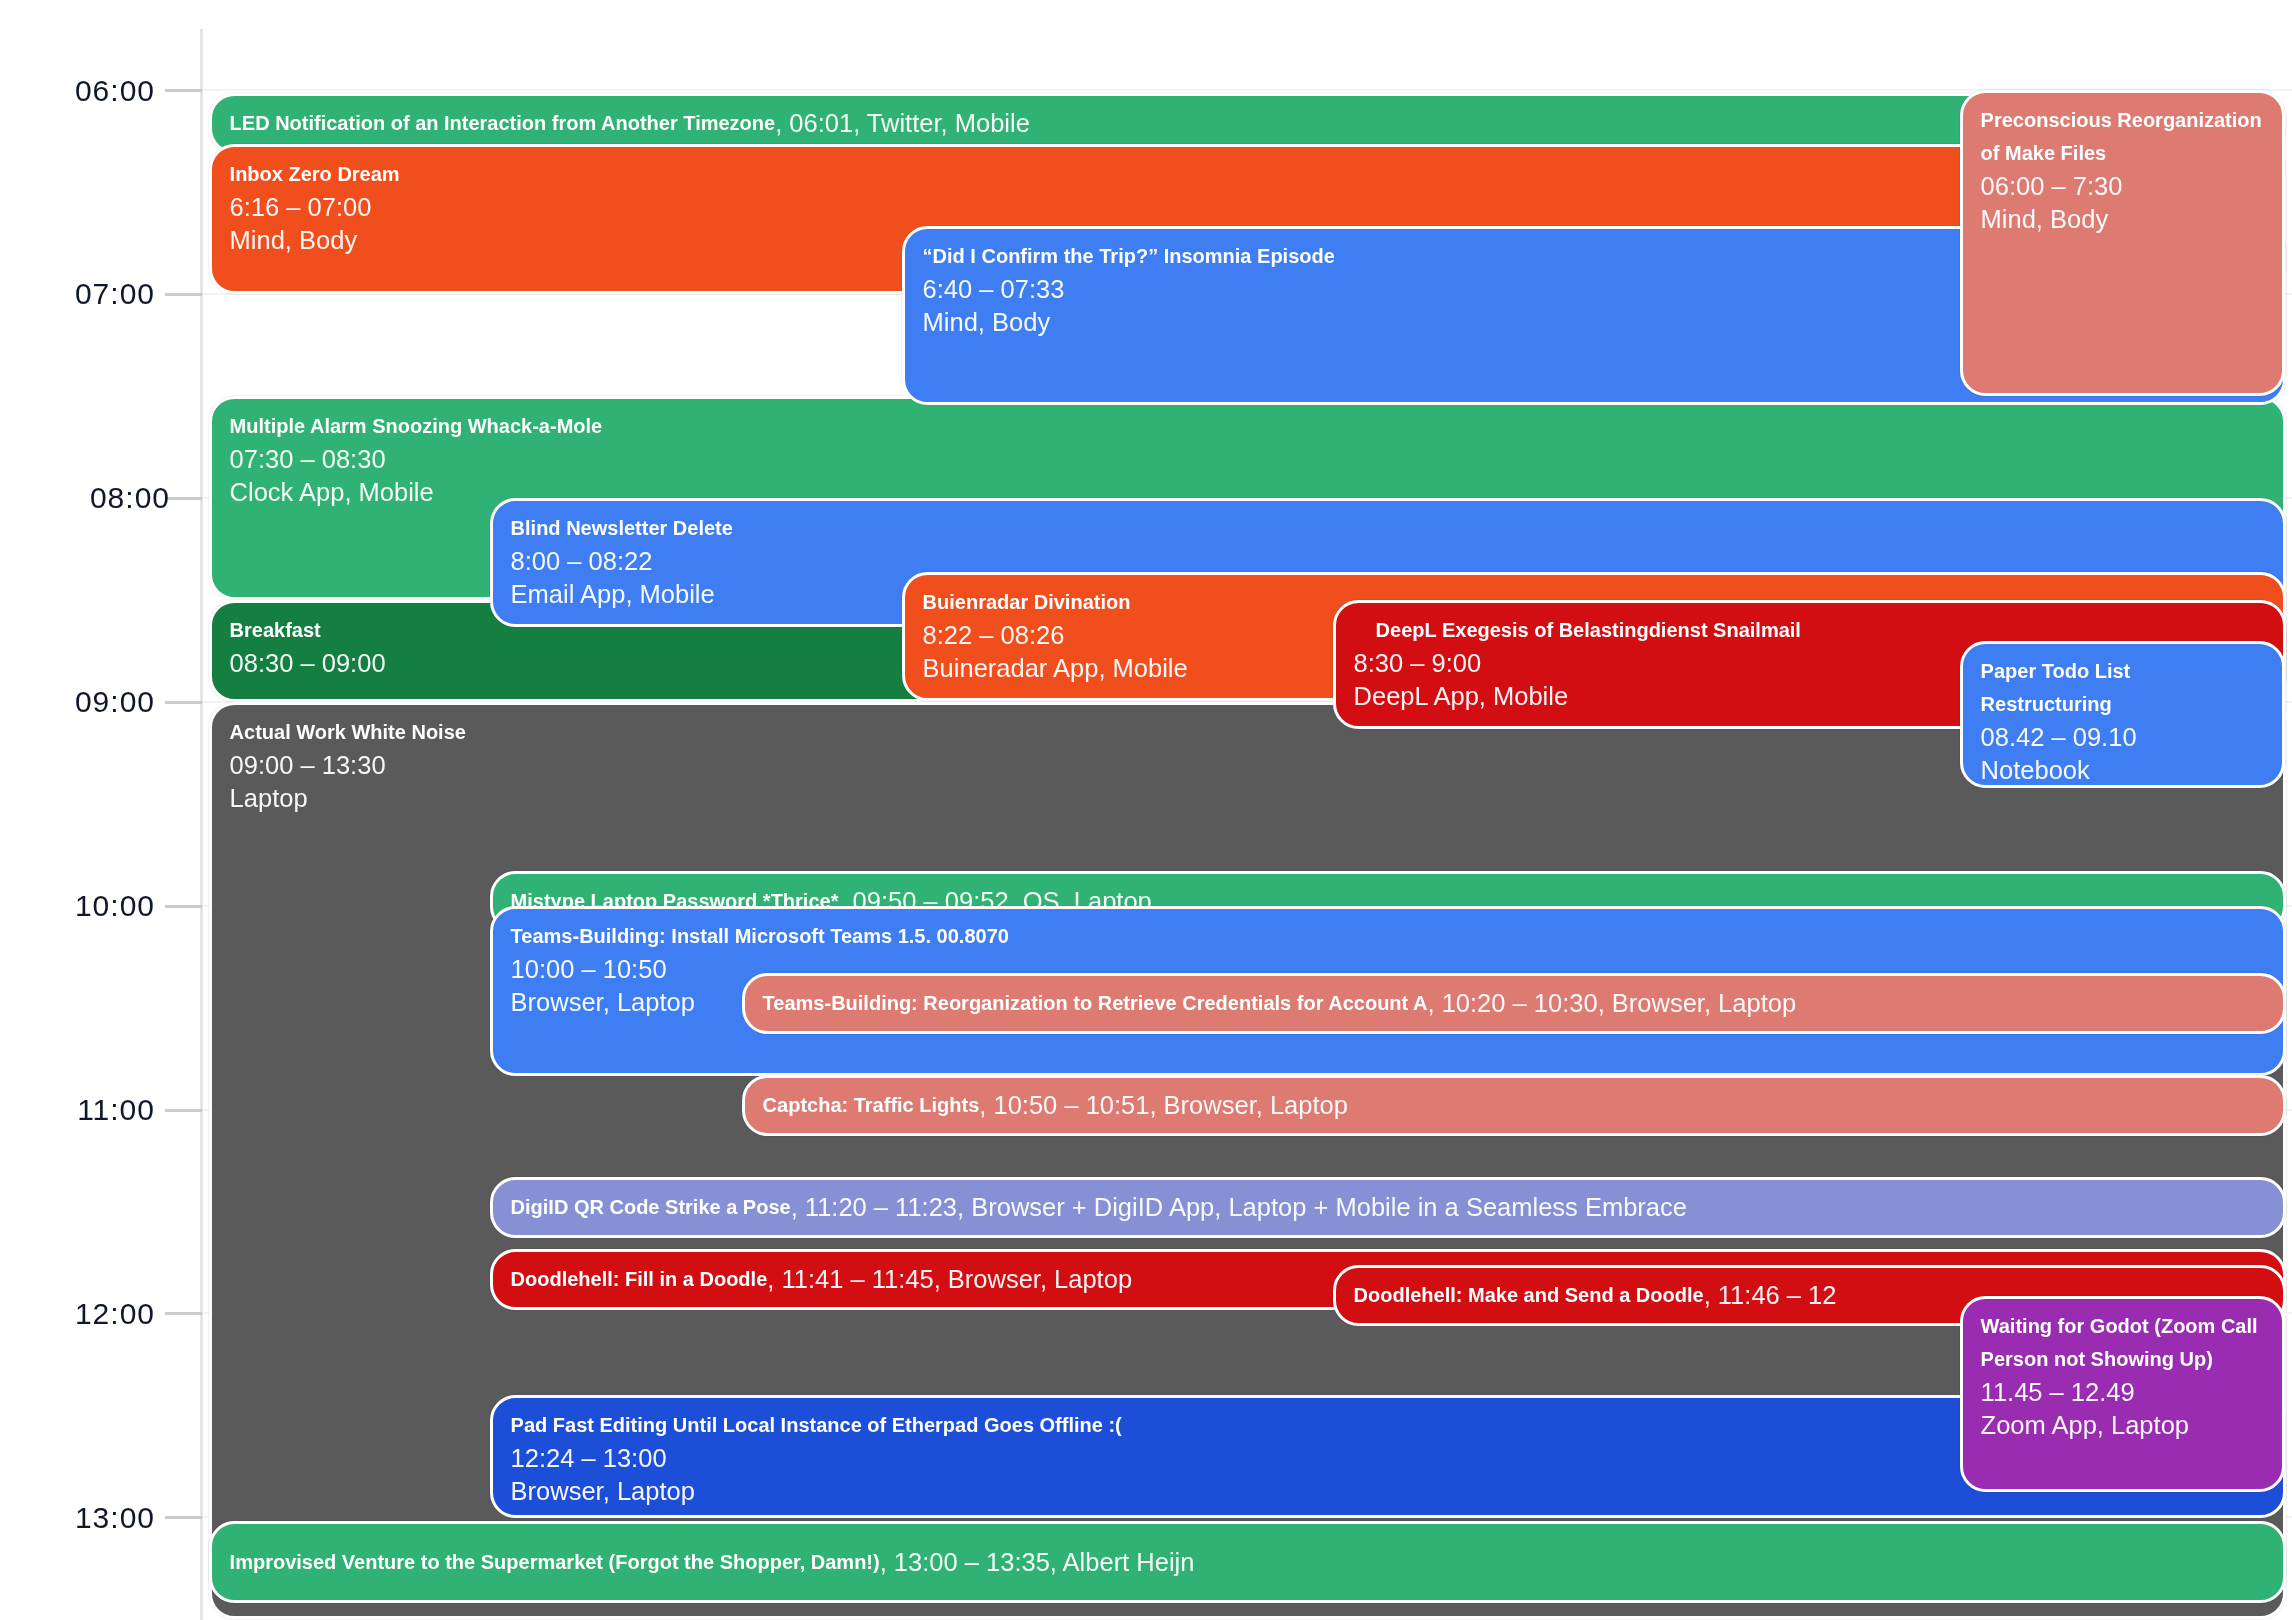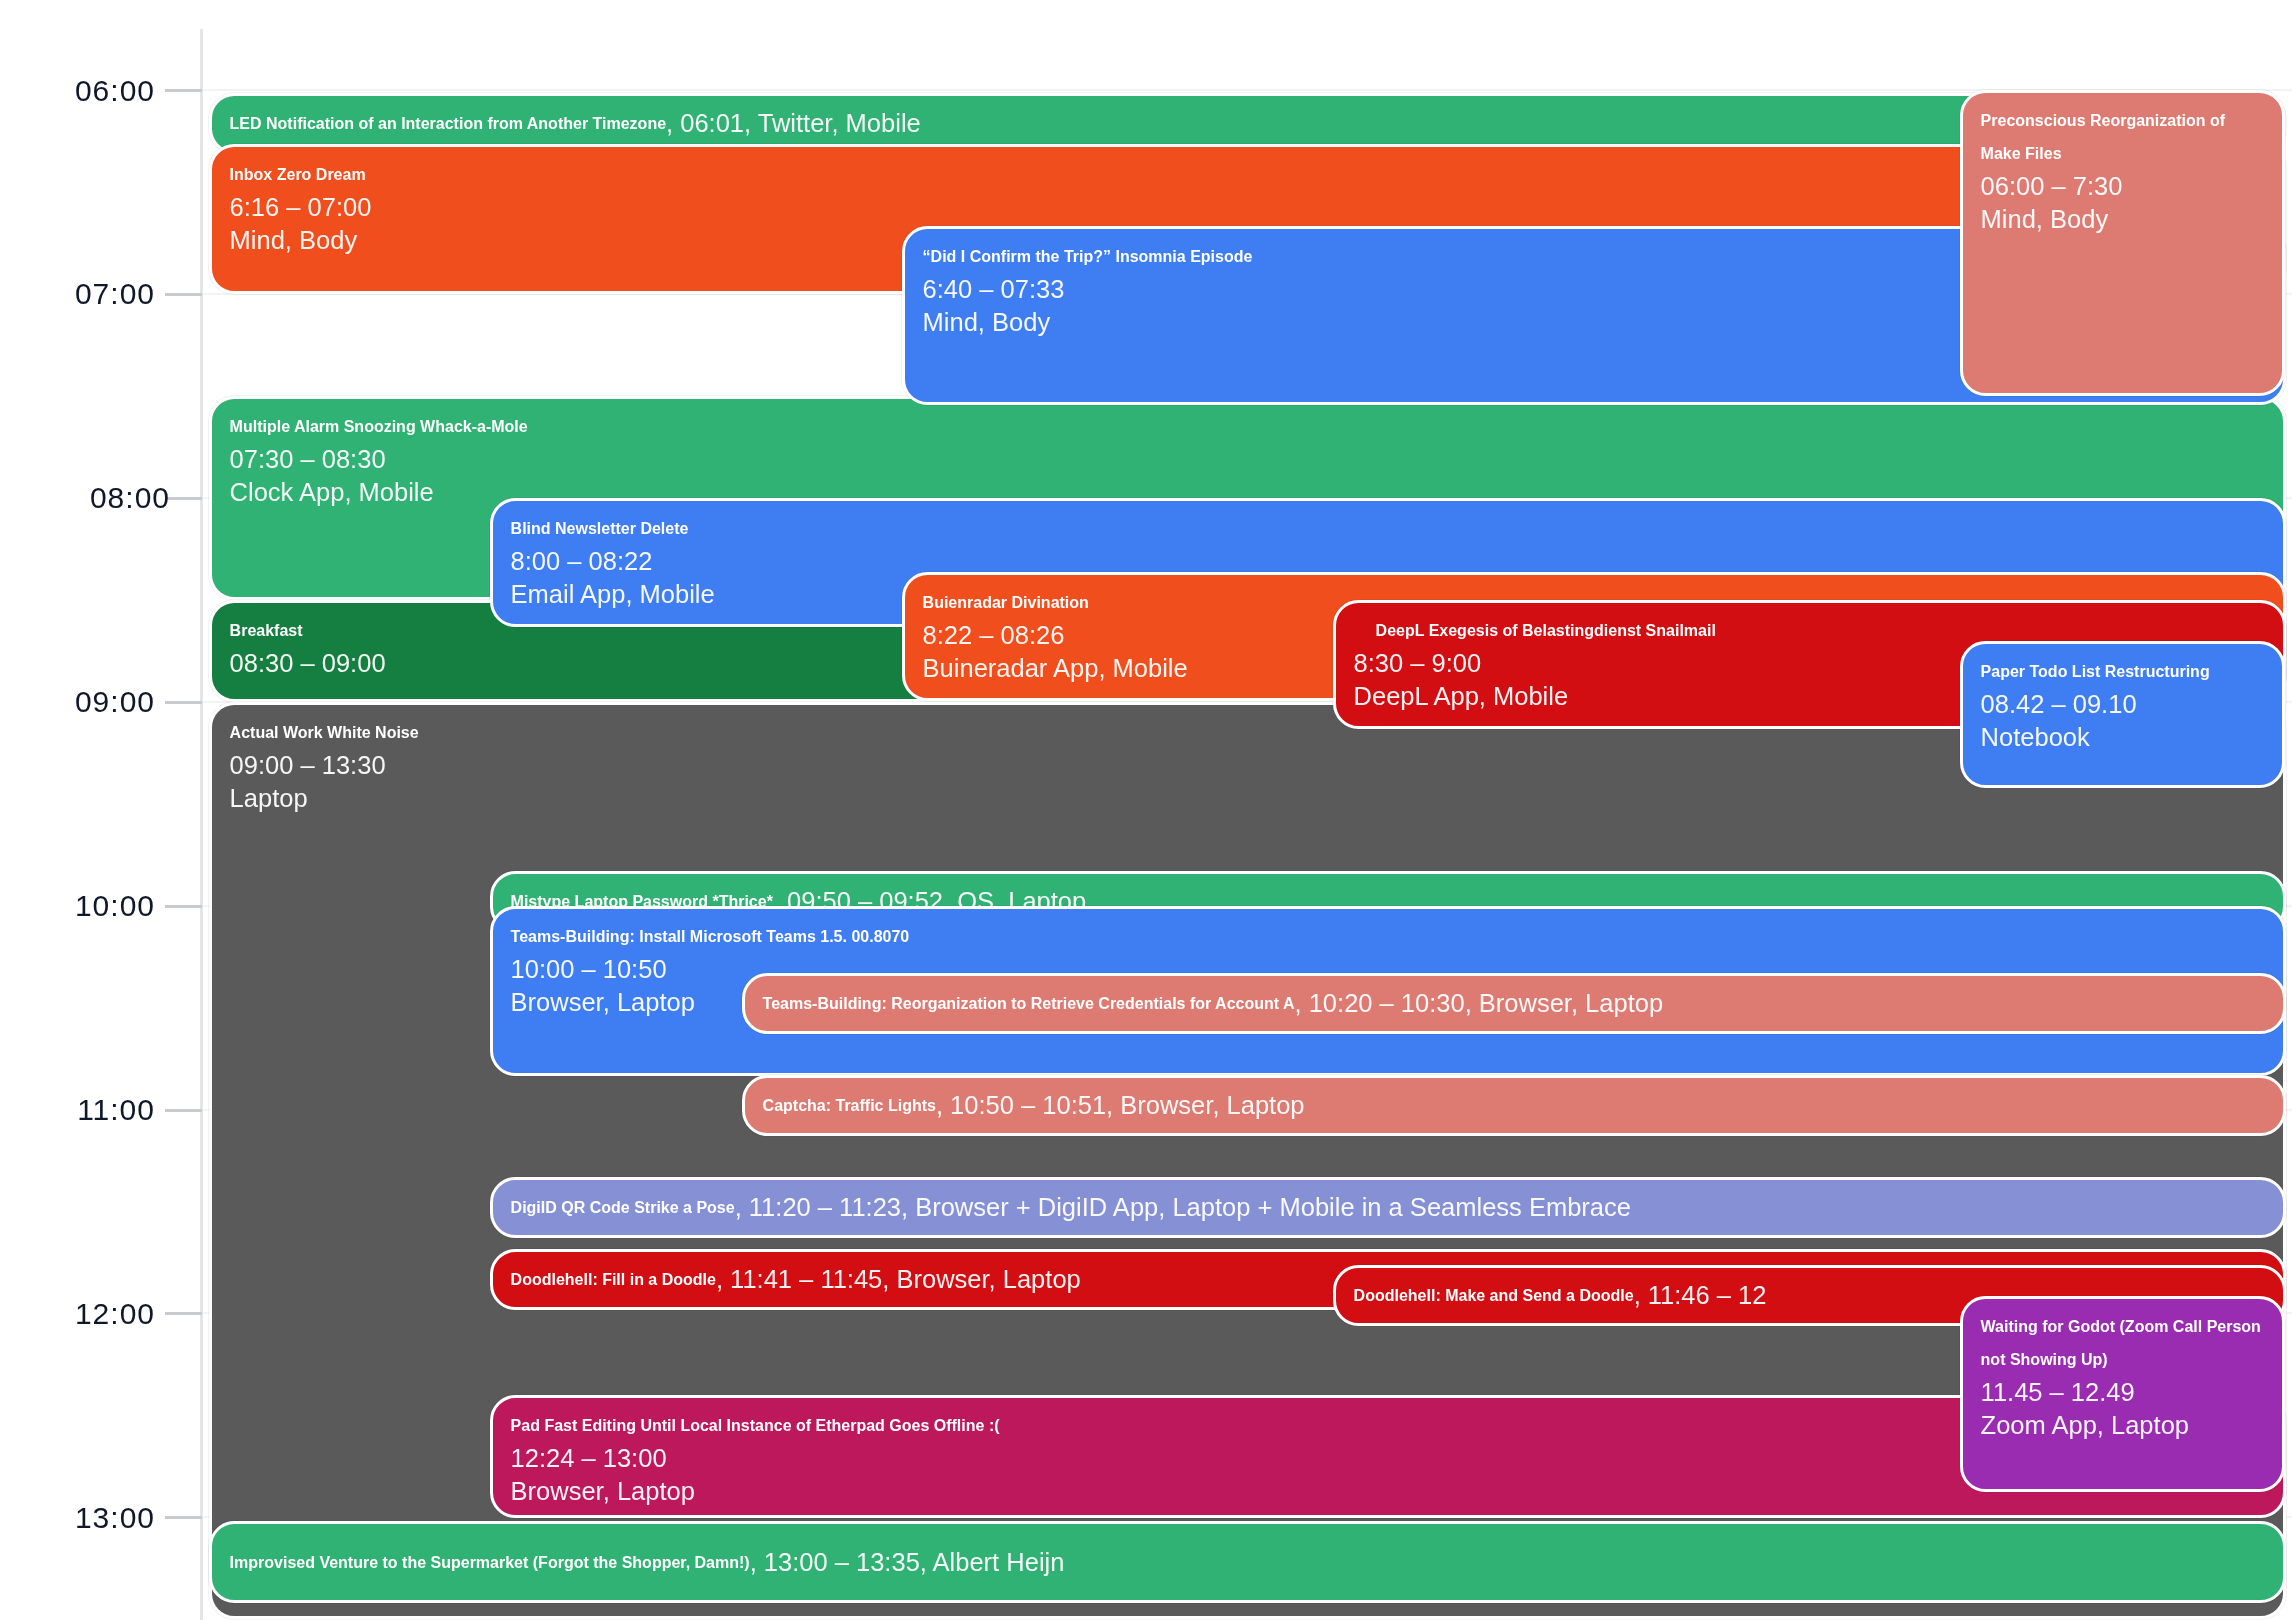--- a/index.html
+++ b/index.html
@@ -11,21 +11,21 @@
   .axis-line{position:absolute;left:200px;top:29px;bottom:0;width:2.9px;background:#e4e5e7;}
   .gridline{position:absolute;left:203px;right:0;height:2px;background:#f3f3f4;}
   .tick{position:absolute;left:165px;width:37px;height:2.9px;background:#c9cbce;}
   .hour-label{position:absolute;left:0;width:155px;text-align:right;
               color:#0f172a;font-size:30px;line-height:37px;letter-spacing:1px;}
 
   
   .event{position:absolute;box-sizing:border-box;border:3.9px solid #ffffff;
          border-radius:25.5px;color:#ffffff;overflow:hidden;cursor:pointer;
          box-shadow:0 0 0 1px rgba(0,0,0,0.05);}
-  .event .title{font-weight:bold;font-size:16px;line-height:33px;color:#ffffff;}
+  .event .title{font-weight:bold;font-size:20px;line-height:33px;color:#ffffff;}
   .event .line,.event .meta{font-size:25.5px;line-height:33px;color:rgba(255,255,255,0.95);font-weight:normal;}
   .event.block{padding:10.8px 17.6px;}
   .event.inline{display:flex;align-items:center;padding:0 17.6px;white-space:nowrap;}
   .event.inline .title,.event.inline .meta{display:inline;}
 </style>
 </head>
 <body>
 
 <div id="canvas">
   <div class="axis-line"></div>
@@ -133,21 +133,21 @@
         <span class="meta">, 11:20 – 11:23, Browser + DigiID App, Laptop + Mobile in a Seamless Embrace</span>
       </div>
       <div class="event inline" style="left: 490px; width: 1796px; top: 1249px; height: 61px; background: rgb(211, 14, 19); z-index: 17;">
         <span class="title">Doodlehell: Fill in a Doodle</span>
         <span class="meta">, 11:41 – 11:45, Browser, Laptop</span>
       </div>
       <div class="event inline" style="left: 1333px; width: 953px; top: 1265px; height: 61px; background: rgb(211, 14, 19); z-index: 18;">
         <span class="title">Doodlehell: Make and Send a Doodle</span>
         <span class="meta">, 11:46 – 12</span>
       </div>
-      <div class="event block" style="left: 490px; width: 1796px; top: 1395px; height: 123px; background: #be185d; z-index: 19;">
+      <div class="event block" style="left: 490px; width: 1796px; top: 1395px; height: 123px; background: #1d4ed8; z-index: 19;">
         <span class="title" style="display: block;">Pad Fast Editing Until Local Instance of Etherpad Goes Offline :(</span>
         <div class="line">12:24 – 13:00</div>
         <div class="line">Browser, Laptop</div>
       </div>
       <div class="event block" style="left: 1960px; width: 325px; top: 1296px; height: 196px; background: rgb(153, 44, 177); z-index: 20;">
         <span class="title" style="display: block;">Waiting for Godot (Zoom Call Person not Showing Up)</span>
         <div class="line">11.45 – 12.49</div>
         <div class="line">Zoom App, Laptop</div>
       </div>
       <div class="event inline" style="left: 209px; width: 2077px; top: 1521px; height: 82px; background: rgb(48, 178, 116); z-index: 21;">

